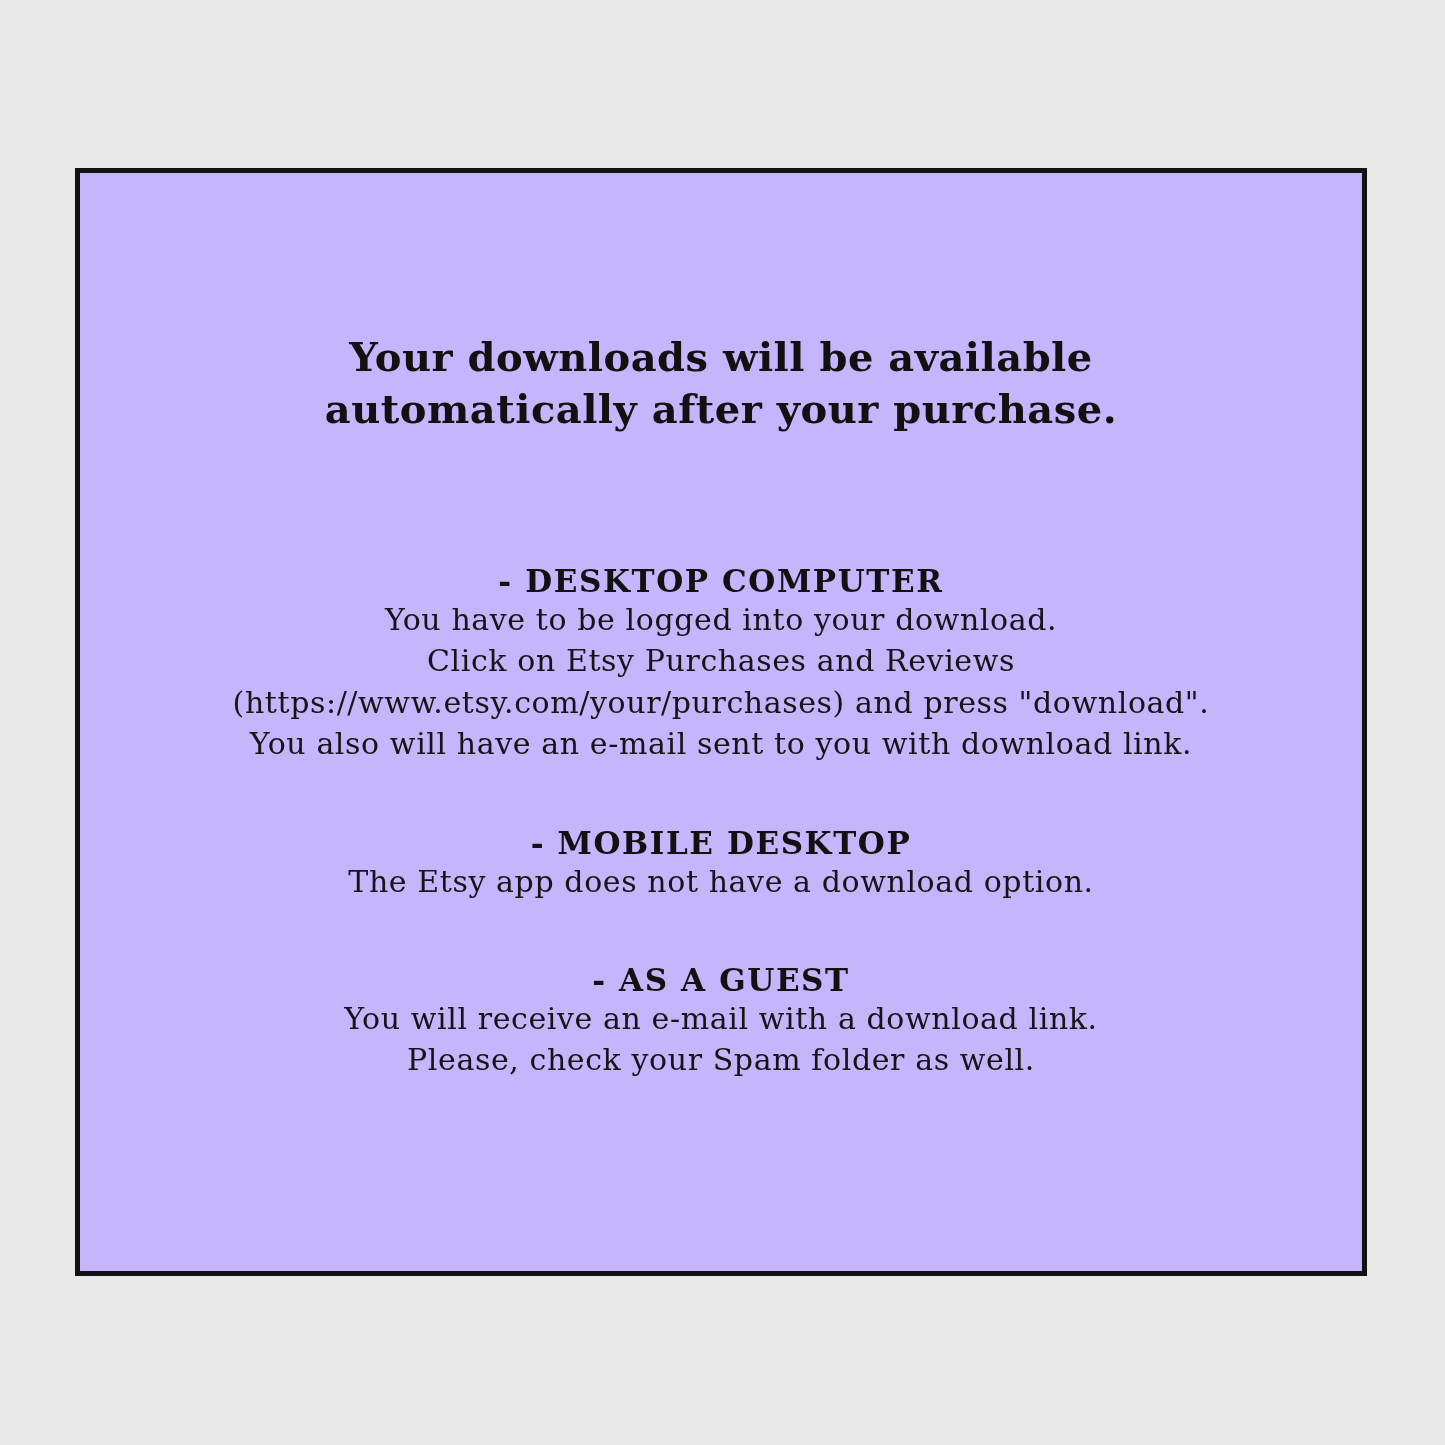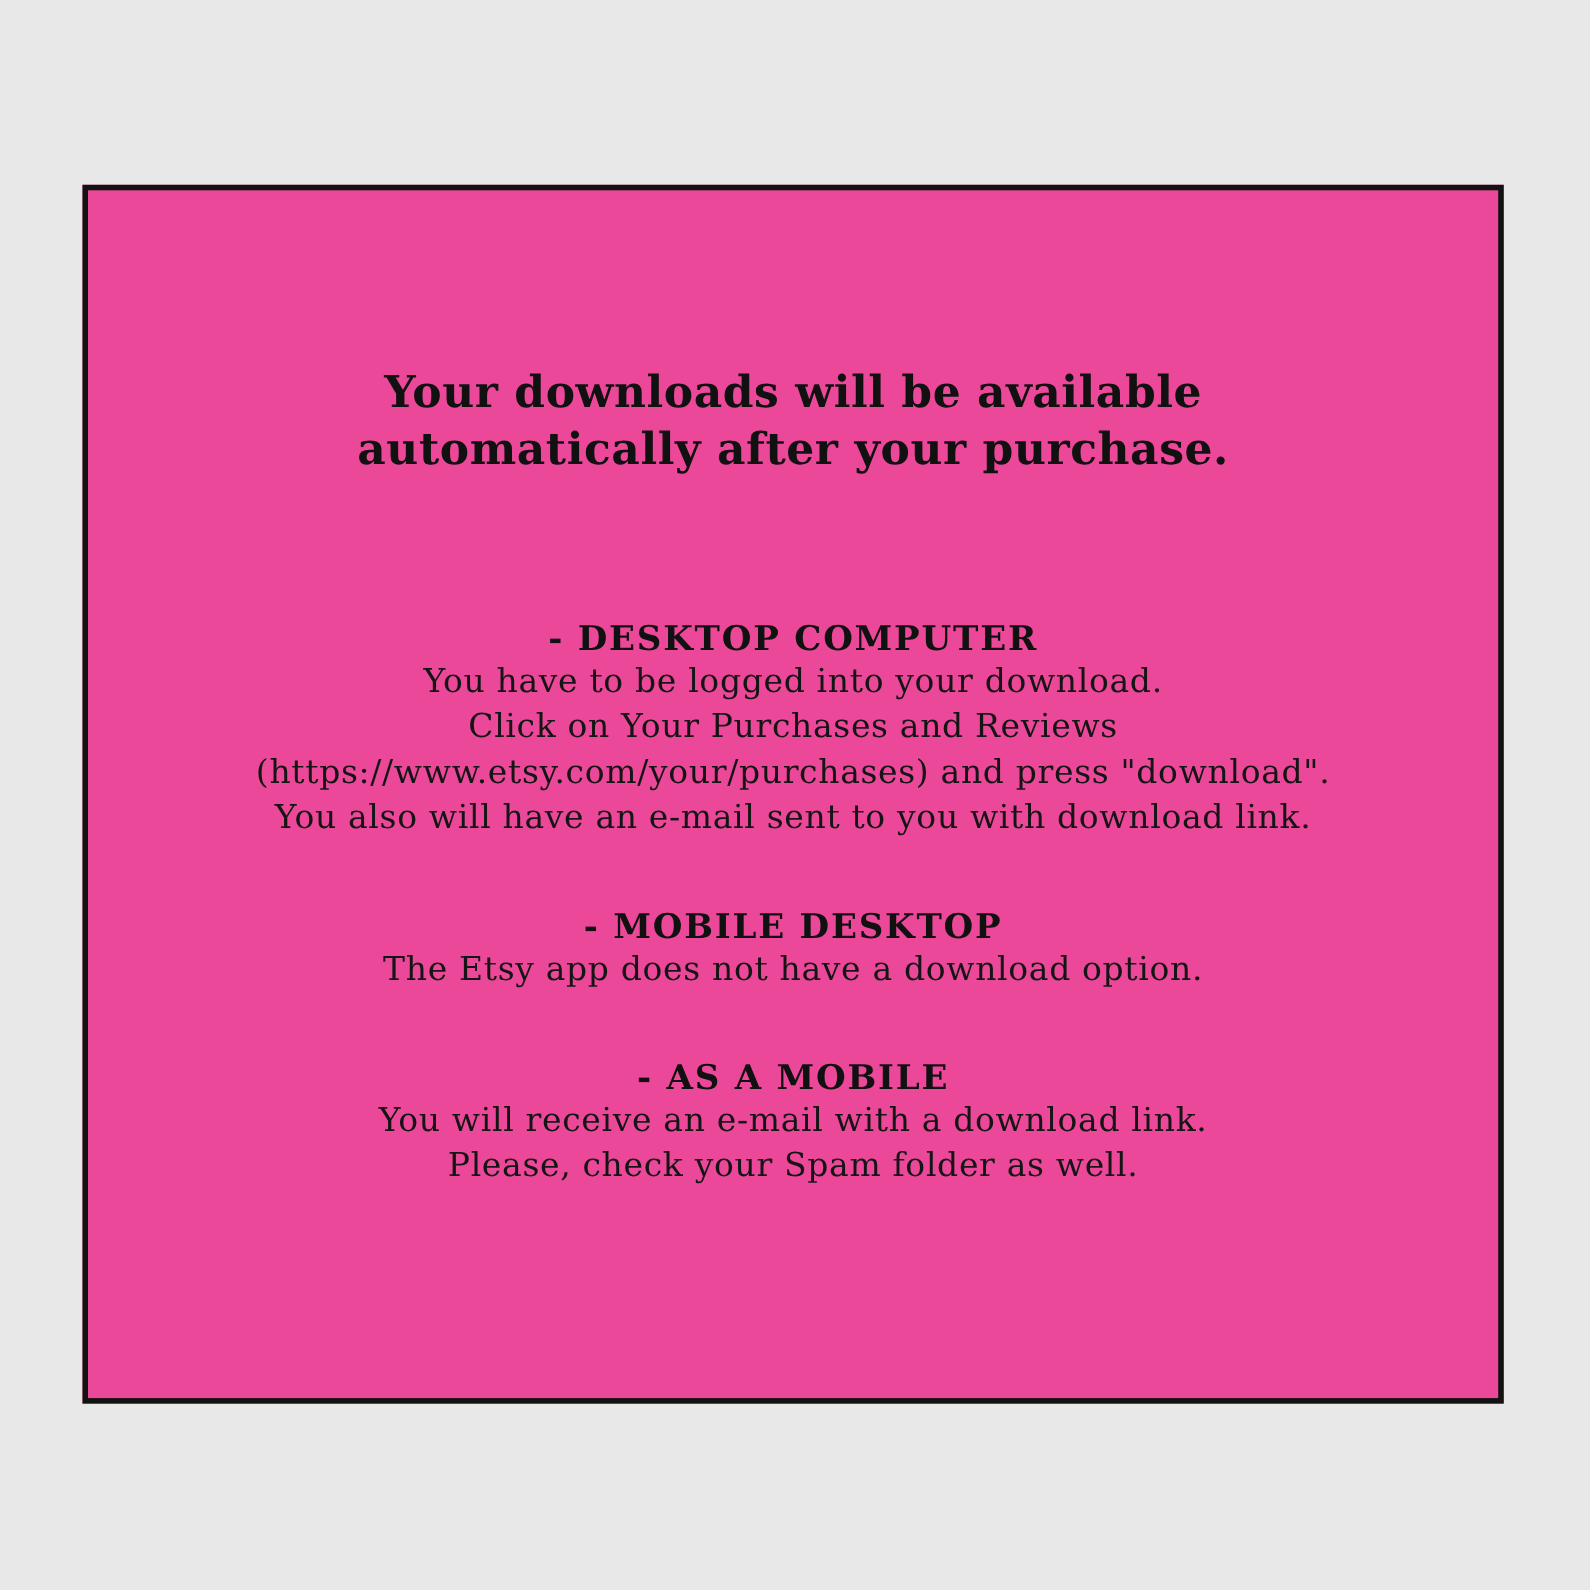--- a/index.html
+++ b/index.html
@@ -12,21 +12,21 @@
     background: #e8e8e8;
     font-family: "DejaVu Serif", serif;
     overflow: hidden;
   }
   .page {
     position: absolute;
     left: 75px;
     top: 168px;
     width: 1292px;
     height: 1108px;
-    background: #ec4899;
+    background: #c4b5fd;
     border: 5px solid #121212;
     box-sizing: border-box;
   }
   .content {
     position: absolute;
     left: 0;
     right: 0;
     top: 158px;
     text-align: center;
     color: #111111;
@@ -76,34 +76,34 @@
     <div class="headline">
       <span>Your downloads will be available</span>
       <span class="l2">automatically after your purchase.</span>
     </div>
 
     <div class="gap-large"></div>
 
     <div class="section">
       <p class="section-title">- DESKTOP COMPUTER</p>
       <p class="section-line">You have to be logged into your download.</p>
-      <p class="section-line">Click on Your Purchases and Reviews</p>
+      <p class="section-line">Click on Etsy Purchases and Reviews</p>
       <p class="section-line">(https://www.etsy.com/your/purchases) and press "download".</p>
       <p class="section-line">You also will have an e-mail sent to you with download link.</p>
     </div>
 
     <div class="gap-med"></div>
 
     <div class="section">
       <p class="section-title">- MOBILE DESKTOP</p>
       <p class="section-line">The Etsy app does not have a download option.</p>
     </div>
 
     <div class="gap-med"></div>
 
     <div class="section">
-      <p class="section-title">- AS A MOBILE</p>
+      <p class="section-title">- AS A GUEST</p>
       <p class="section-line">You will receive an e-mail with a download link.</p>
       <p class="section-line">Please, check your Spam folder as well.</p>
     </div>
 
   </div>
 </div>
 
 </body></html>

